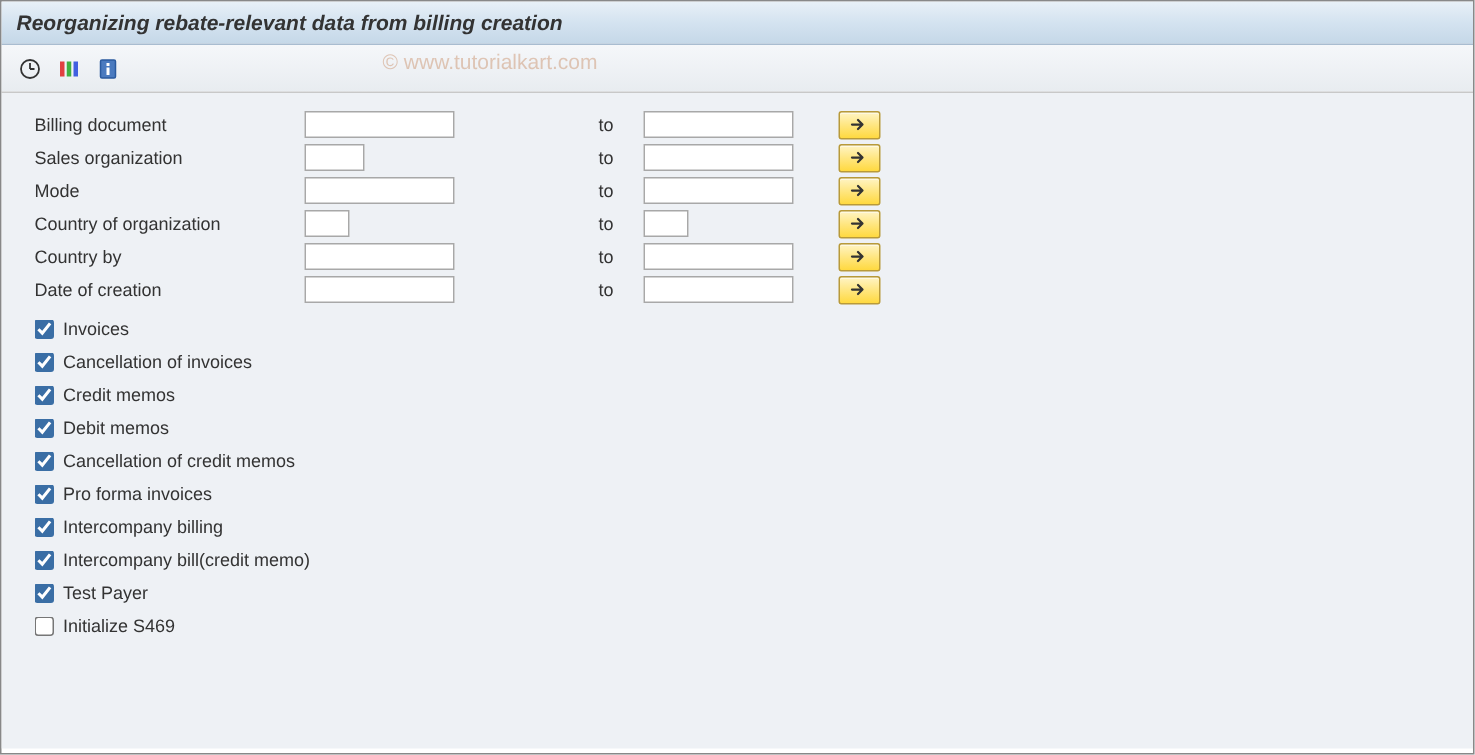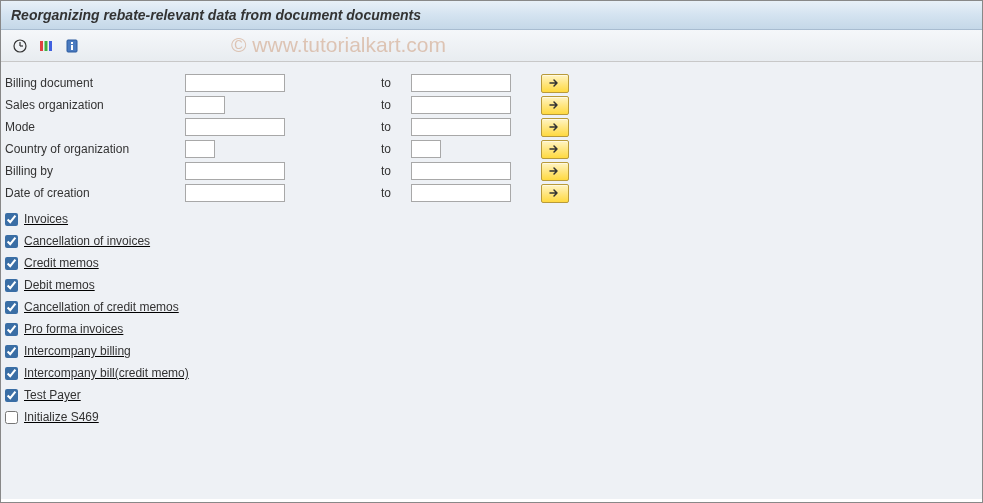--- a/index.html
+++ b/index.html
@@ -36,21 +36,21 @@
       height: 22px;
       display: inline-flex;
       align-items: center;
       justify-content: center;
       border: 1px solid transparent;
       border-radius: 2px;
       cursor: pointer;
     }
     .content {
       background: #eef1f5;
-      padding: 10px 4px;
+      padding: 10px 22px;
       height: calc(100% - 64px);
     }
     .field-row {
       display: flex;
       align-items: center;
       height: 22px;
       margin-bottom: 0px;
     }
     .field-label {
       width: 180px;
@@ -93,53 +93,52 @@
       border-radius: 2px;
       display: inline-flex;
       align-items: center;
       justify-content: center;
       cursor: pointer;
       box-shadow: inset 0 1px 0 rgba(255,255,255,0.5);
     }
     .range-btn svg { display: block; }
     .checkbox-section {
       margin-top: 4px;
-      text-decoration: underline;
     }
     .checkbox-row {
       display: flex;
       align-items: center;
       height: 22px;
     }
     .checkbox-row input[type="checkbox"] {
       margin-right: 6px;
       width: 13px;
       height: 13px;
       accent-color: #3a6ea5;
     }
     .checkbox-row label {
       color: #333;
       cursor: default;
     }
     .watermark {
       position: absolute;
       top: 32px;
-      left: 230px;
-      font-size: 21px;
+      left: 254px;
+      font-size: 14px;
       color: rgba(200, 140, 100, 0.45);
       pointer-events: none;
       font-family: Arial, sans-serif;
       z-index: 10;
     }
   </style>
 </head>
 <body>
 
 <div class="title-bar">
-  <span>Reorganizing rebate-relevant data from document documents</span>
+  <span>Reorganizing rebate-relevant data from billing creation</span>
 </div>
 
 <div class="watermark">© www.tutorialkart.com</div>
 
 <div class="toolbar">
   <div class="toolbar-btn" title="Execute">
     <svg width="16" height="16" viewBox="0 0 16 16">
       <circle cx="8" cy="8" r="6" fill="none" stroke="#333" stroke-width="1.2"></circle>
       <line x1="8" y1="8" x2="8" y2="4" stroke="#333" stroke-width="1.2"></line>
       <line x1="8" y1="8" x2="11" y2="8" stroke="#333" stroke-width="1.2"></line>
@@ -201,21 +200,21 @@
         <div class="input-cell"><input type="text" class="input-w30" style=""></div>
         <div class="to-label">to</div>
         <div class="to-cell"><input type="text" class="input-w30" style=""></div>
         <div class="range-btn">
           <svg width="14" height="10" viewBox="0 0 14 10">
             <path d="M2 5 L9 5 M6 2 L9 5 L6 8" stroke="#333" stroke-width="1.5" fill="none" stroke-linecap="round" stroke-linejoin="round"></path>
           </svg>
         </div>
       </div>
       <div class="field-row">
-        <div class="field-label">Billing by</div>
+        <div class="field-label">Country by</div>
         <div class="input-cell"><input type="text" class="input-w100" style=""></div>
         <div class="to-label">to</div>
         <div class="to-cell"><input type="text" class="input-w100" style=""></div>
         <div class="range-btn">
           <svg width="14" height="10" viewBox="0 0 14 10">
             <path d="M2 5 L9 5 M6 2 L9 5 L6 8" stroke="#333" stroke-width="1.5" fill="none" stroke-linecap="round" stroke-linejoin="round"></path>
           </svg>
         </div>
       </div>
       <div class="field-row">

